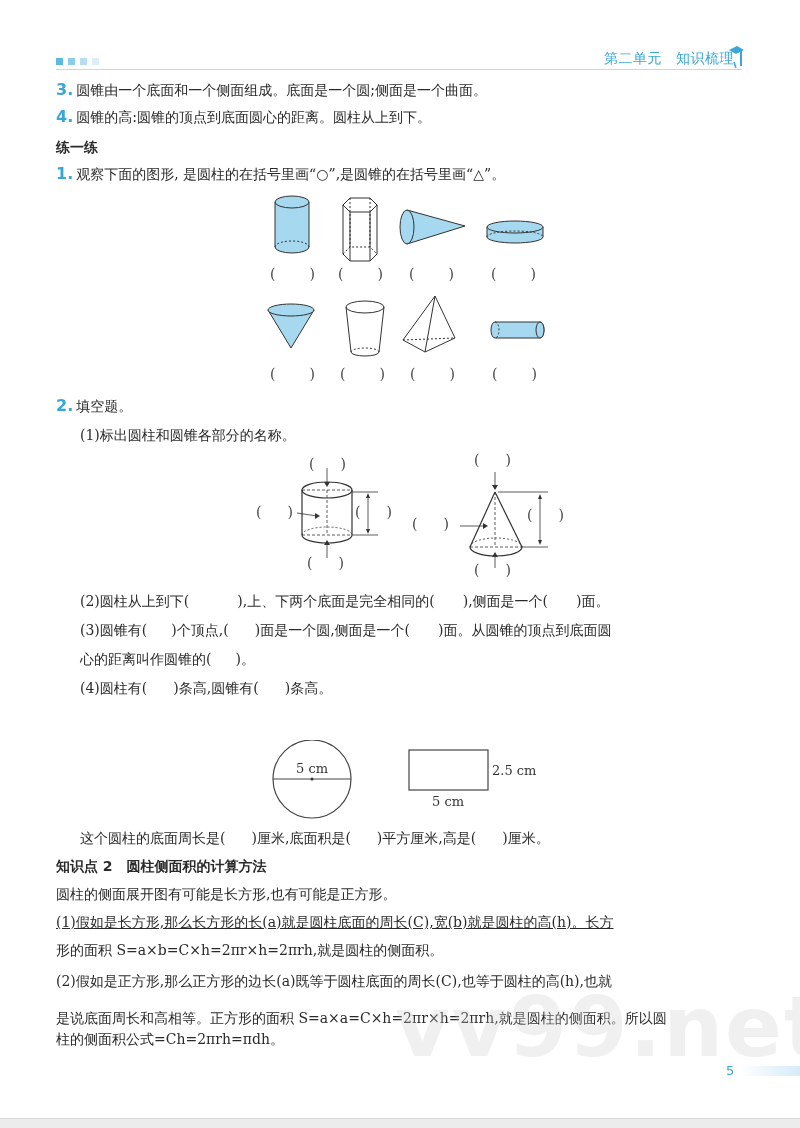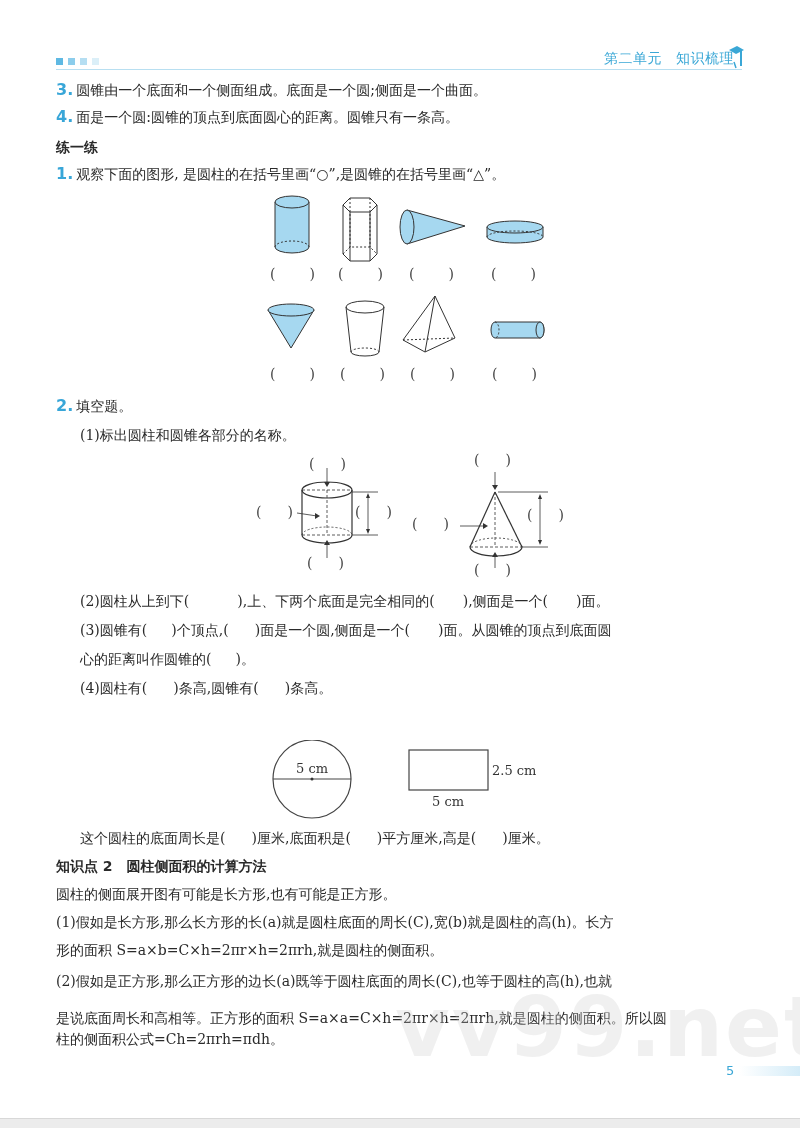--- a/index.html
+++ b/index.html
@@ -53,21 +53,21 @@
   <svg class="hdr-icon" viewBox="0 0 16 26">
     <polygon points="1,6 9,2 16,6 8,10" fill="#3aa7d6"></polygon>
     <line x1="13" y1="7" x2="13" y2="22" stroke="#3aa7d6" stroke-width="2"></line>
     <line x1="6" y1="18" x2="8" y2="24" stroke="#3aa7d6" stroke-width="1.5"></line>
   </svg>
 
   <div class="t" style="left:56px;top:80px;text-align:center;">
     <span class="num">3.</span><span>圆锥由一个底面和一个侧面组成。底面是一个圆;侧面是一个曲面。</span>
   </div>
   <div class="t" style="left:56px;top:107px;">
-    <span class="num">4.</span><span>面是一个圆:圆锥的顶点到底面圆心的距离。圆锥只有一条高。</span>
+    <span class="num">4.</span><span>圆锥的高:圆锥的顶点到底面圆心的距离。圆柱从上到下。</span>
   </div>
 
   <div class="t bold" style="left:56px;top:137px;">练一练</div>
   <div class="t" style="left:56px;top:164px;">
     <span class="num">1.</span><span>观察下面的图形, 是圆柱的在括号里画“○”,是圆锥的在括号里画“△”。</span>
   </div>
 
   <svg style="position:absolute;left:255px;top:190px;" width="310" height="170">
 
     <g>
@@ -222,21 +222,21 @@
       <text x="178" y="66" text-anchor="middle" font-size="13" fill="#333">5 cm</text>
     </g>
   </svg>
 
   <div class="t" style="left:80px;top:828px;">
     <span>这个圆柱的底面周长是(</span><span class="blank" style="width:26px"></span><span>)厘米,底面积是(</span><span class="blank" style="width:26px"></span><span>)平方厘米,高是(</span><span class="blank" style="width:26px"></span><span>)厘米。</span>
   </div>
 
   <div class="t bold" style="left:56px;top:856px;">知识点 2　圆柱侧面积的计算方法</div>
   <div class="t" style="left:56px;top:884px;text-align:center;">圆柱的侧面展开图有可能是长方形,也有可能是正方形。</div>
-  <div class="t" style="left:56px;top:912px;">(1)假如是长方形,那么长方形的长(a)就是圆柱底面的周长(C),宽(b)就是圆柱的高(h)。长方</div>
+  <div class="t" style="left:56px;top:912px;text-decoration:underline;">(1)假如是长方形,那么长方形的长(a)就是圆柱底面的周长(C),宽(b)就是圆柱的高(h)。长方</div>
   <div class="t" style="left:56px;top:940px;">形的面积 S=a×b=C×h=2πr×h=2πrh,就是圆柱的侧面积。</div>
   <div class="t" style="left:56px;top:971px;">(2)假如是正方形,那么正方形的边长(a)既等于圆柱底面的周长(C),也等于圆柱的高(h),也就</div>
   <div class="t" style="left:56px;top:1000px;margin-top:8px;">是说底面周长和高相等。正方形的面积 S=a×a=C×h=2πr×h=2πrh,就是圆柱的侧面积。所以圆</div>
   <div class="t" style="left:56px;top:1029px;">柱的侧面积公式=Ch=2πrh=πdh。</div>
 
   <div class="wm">vv99.net</div>
 
   <div class="pnum">5</div>
   <div class="pbar"></div>
 </div>

